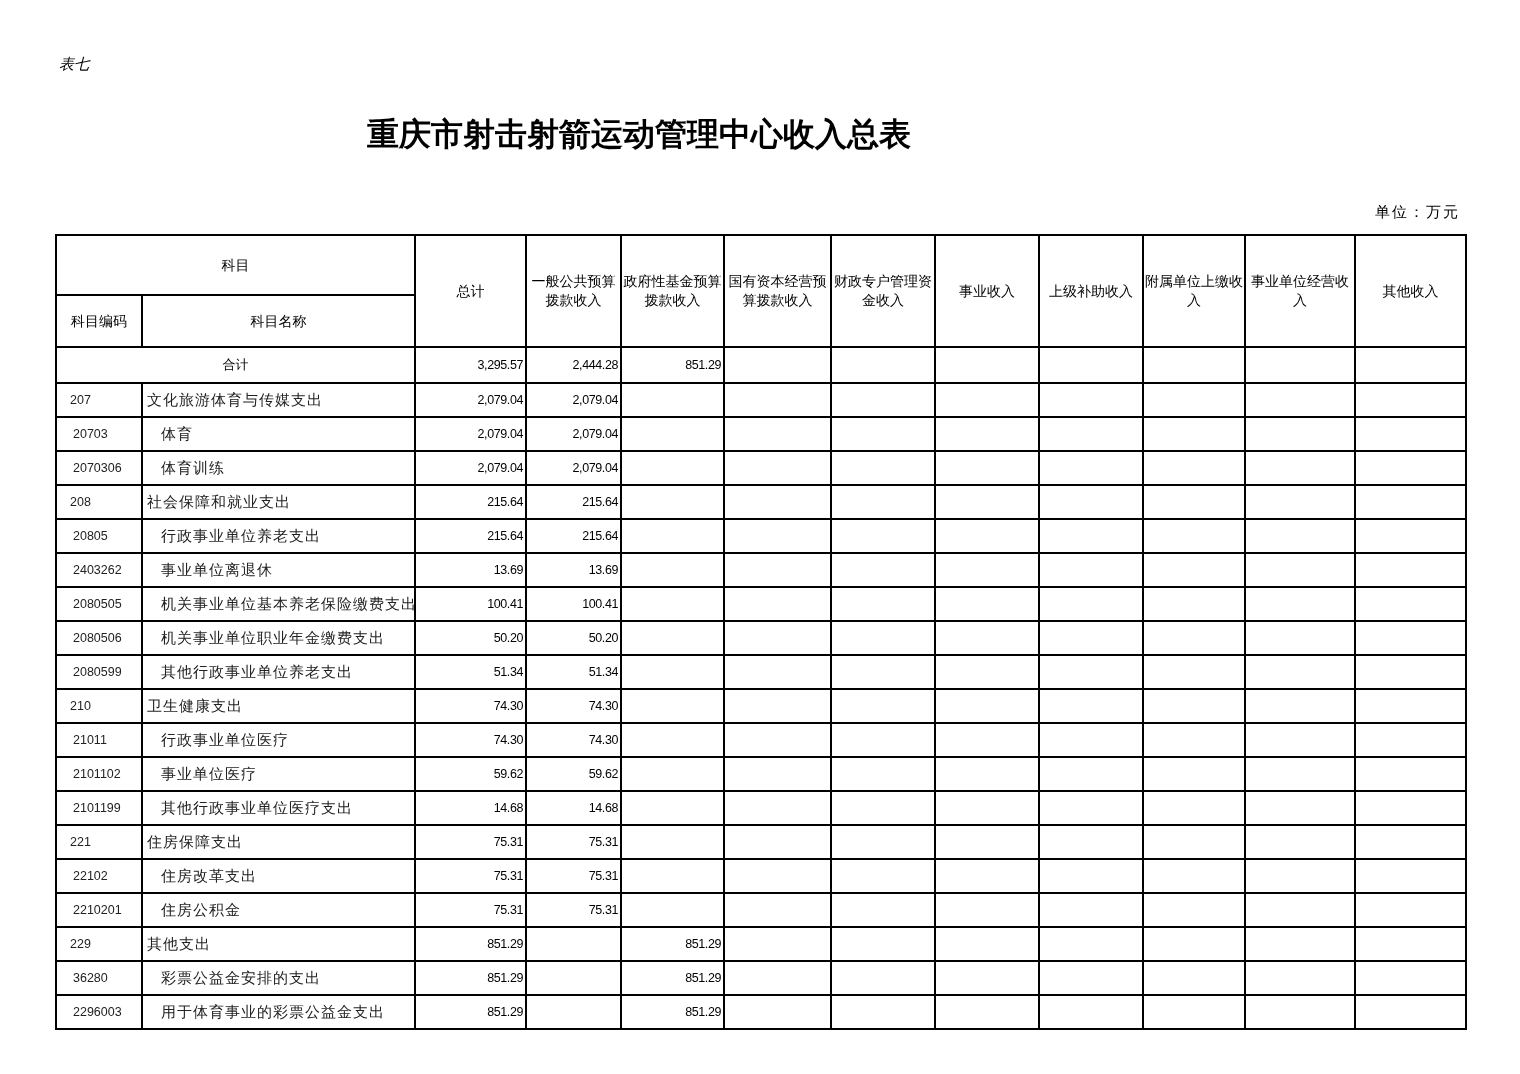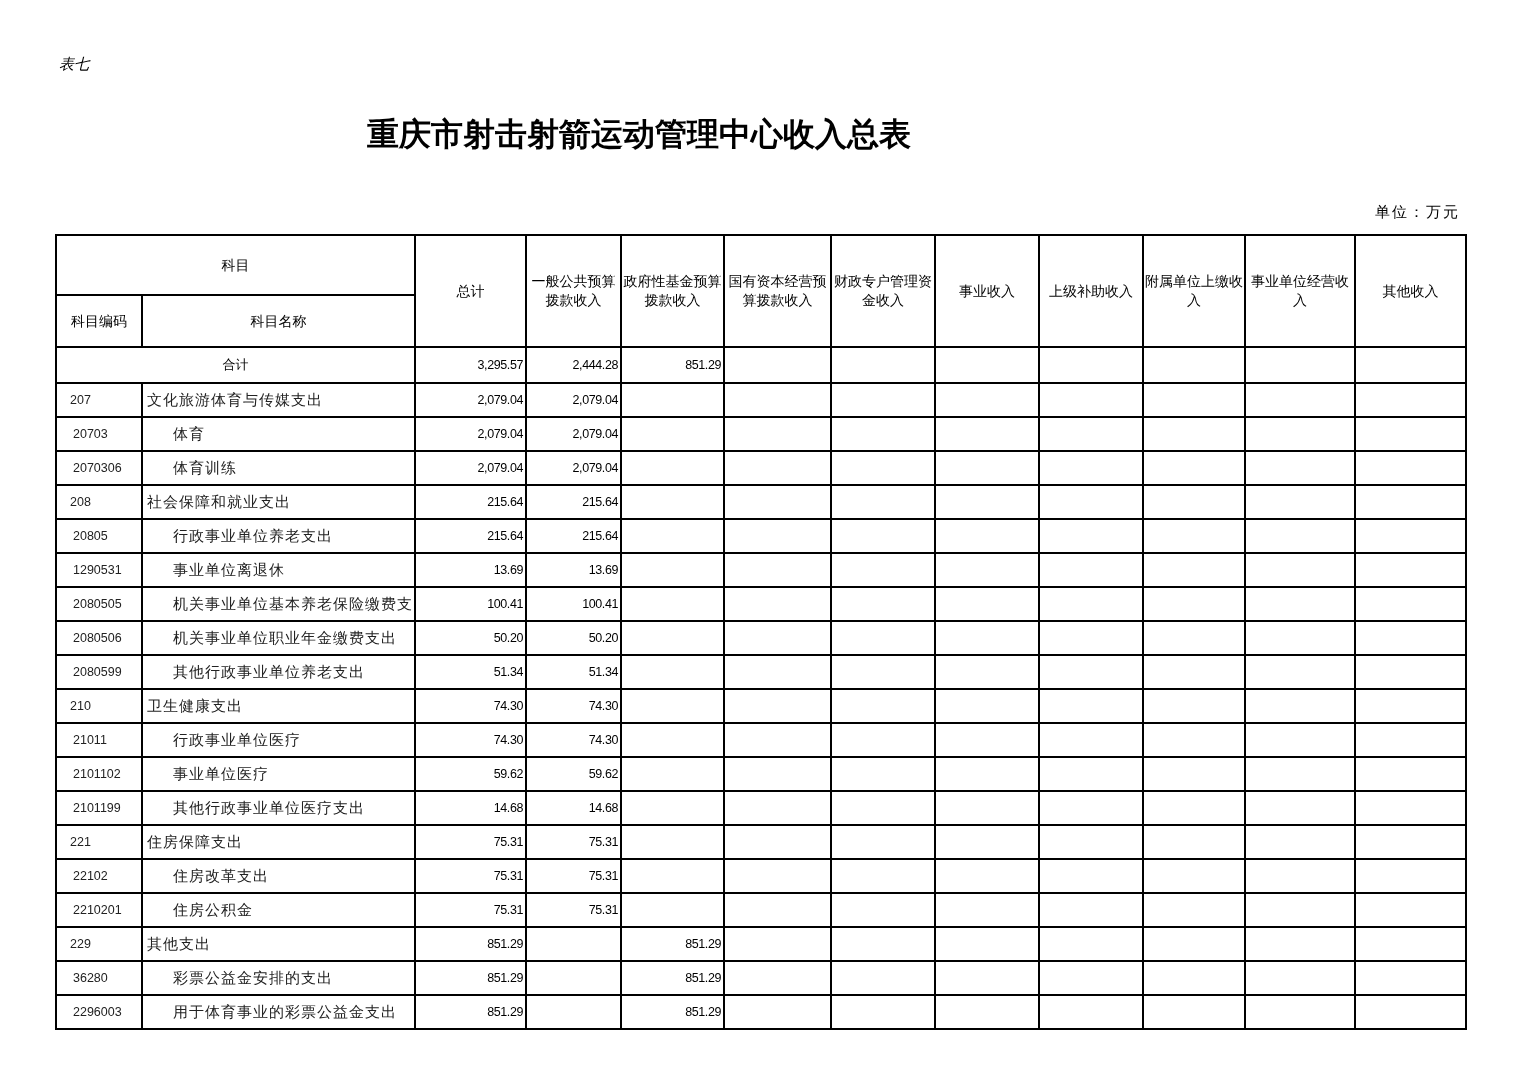--- a/index.html
+++ b/index.html
@@ -13,21 +13,21 @@
     .hdr-top { height: 60px; }
     .hdr-bot { height: 52px; }
     tr.total td { height: 34px; }
     tr.drow td { height: 32px; }
     td.num { text-align: right; padding-right: 2px !important; font-family: "Liberation Sans", sans-serif; font-size: 12.5px; letter-spacing: -0.4px; }
     td.code { font-family: "Liberation Sans", sans-serif; font-size: 12.5px; color: #222; }
     td.name { font-family: Liberation Sans, sans-serif; font-size: 15px; color: #222; letter-spacing: 1px; }
     td.code.l1 { padding-left: 13px; }
     td.code.l2 { padding-left: 16px; }
     td.name.l1 { padding-left: 4px; }
-    td.name.l2 { padding-left: 30px; }
+    td.name.l2 { padding-left: 18px; }
     td.total-label { text-align: center; font-family: Liberation Serif, serif; font-size: 13px; }
   </style>
 </head>
 <body>
 
 <div class="table-no">表七</div>
 <div class="title">重庆市射击射箭运动管理中心收入总表</div>
 <div class="unit">单位：万元</div>
 
 <table class="grid">
@@ -142,21 +142,21 @@
         <td class="num"></td>
         <td class="num"></td>
         <td class="num"></td>
         <td class="num"></td>
         <td class="num"></td>
         <td class="num"></td>
         <td class="num"></td>
         <td class="num"></td>
       </tr>
       <tr class="drow">
-        <td class="code l2">1290531</td>
+        <td class="code l2">2403262</td>
         <td class="name l2">事业单位离退休</td>
         <td class="num">13.69</td>
         <td class="num">13.69</td>
         <td class="num"></td>
         <td class="num"></td>
         <td class="num"></td>
         <td class="num"></td>
         <td class="num"></td>
         <td class="num"></td>
         <td class="num"></td>

